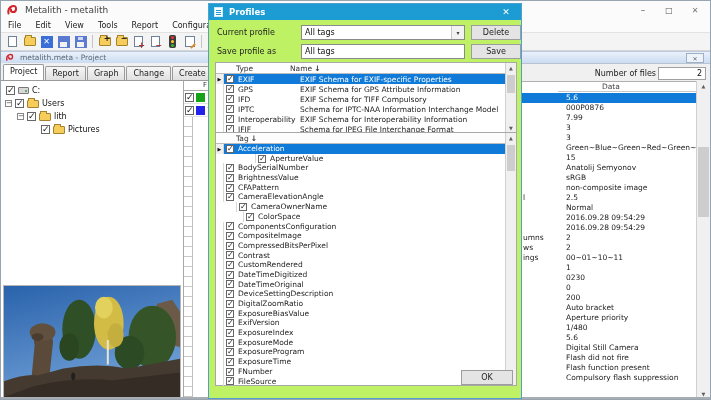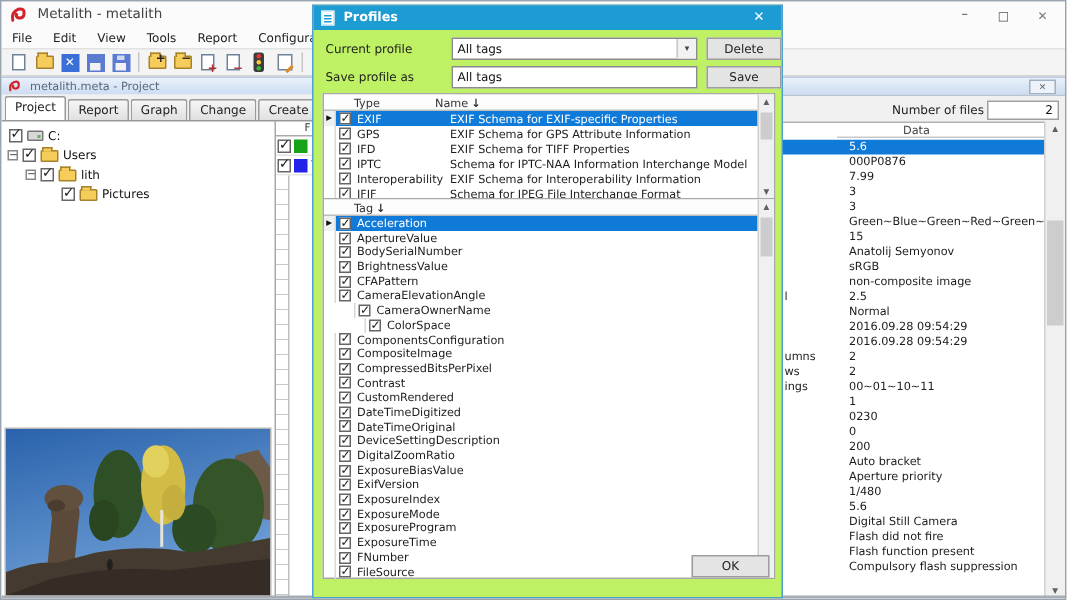--- a/index.html
+++ b/index.html
@@ -439,21 +439,21 @@
           <div class="trow">
             <span class="marker"></span>
             <span class="cb checked"></span>
             <span class="t-type">GPS</span>
             <span class="t-name">EXIF Schema for GPS Attribute Information</span>
           </div>
           <div class="trow">
             <span class="marker"></span>
             <span class="cb checked"></span>
             <span class="t-type">IFD</span>
-            <span class="t-name">EXIF Schema for TIFF Properties</span>
+            <span class="t-name">EXIF Schema for TIFF Compulsory</span>
           </div>
           <div class="trow">
             <span class="marker"></span>
             <span class="cb checked"></span>
             <span class="t-type">IPTC</span>
             <span class="t-name">Schema for IPTC-NAA Information Interchange Model</span>
           </div>
           <div class="trow">
             <span class="marker"></span>
             <span class="cb checked"></span>
@@ -481,21 +481,21 @@
           <span>Tag</span>
             <span class="sort-icon"></span>
         </span>
       </div>
       <div id="tag-rows">
           <div class="trow selected" style="height: 9.7px; line-height: 9.7px;">
             <span class="marker"></span>
             <span class="cb checked"></span>
             <span class="t-tag">Acceleration</span>
           </div>
-          <div class="trow" style="height: 9.7px; line-height: 9.7px;">
+          <div class="trow" style="height: 9.7px; line-height: 9.7px; margin-left: 32px;">
             <span class="marker"></span>
             <span class="cb checked"></span>
             <span class="t-tag">ApertureValue</span>
           </div>
           <div class="trow" style="height: 9.7px; line-height: 9.7px;">
             <span class="marker"></span>
             <span class="cb checked"></span>
             <span class="t-tag">BodySerialNumber</span>
           </div>
           <div class="trow" style="height: 9.7px; line-height: 9.7px;">

